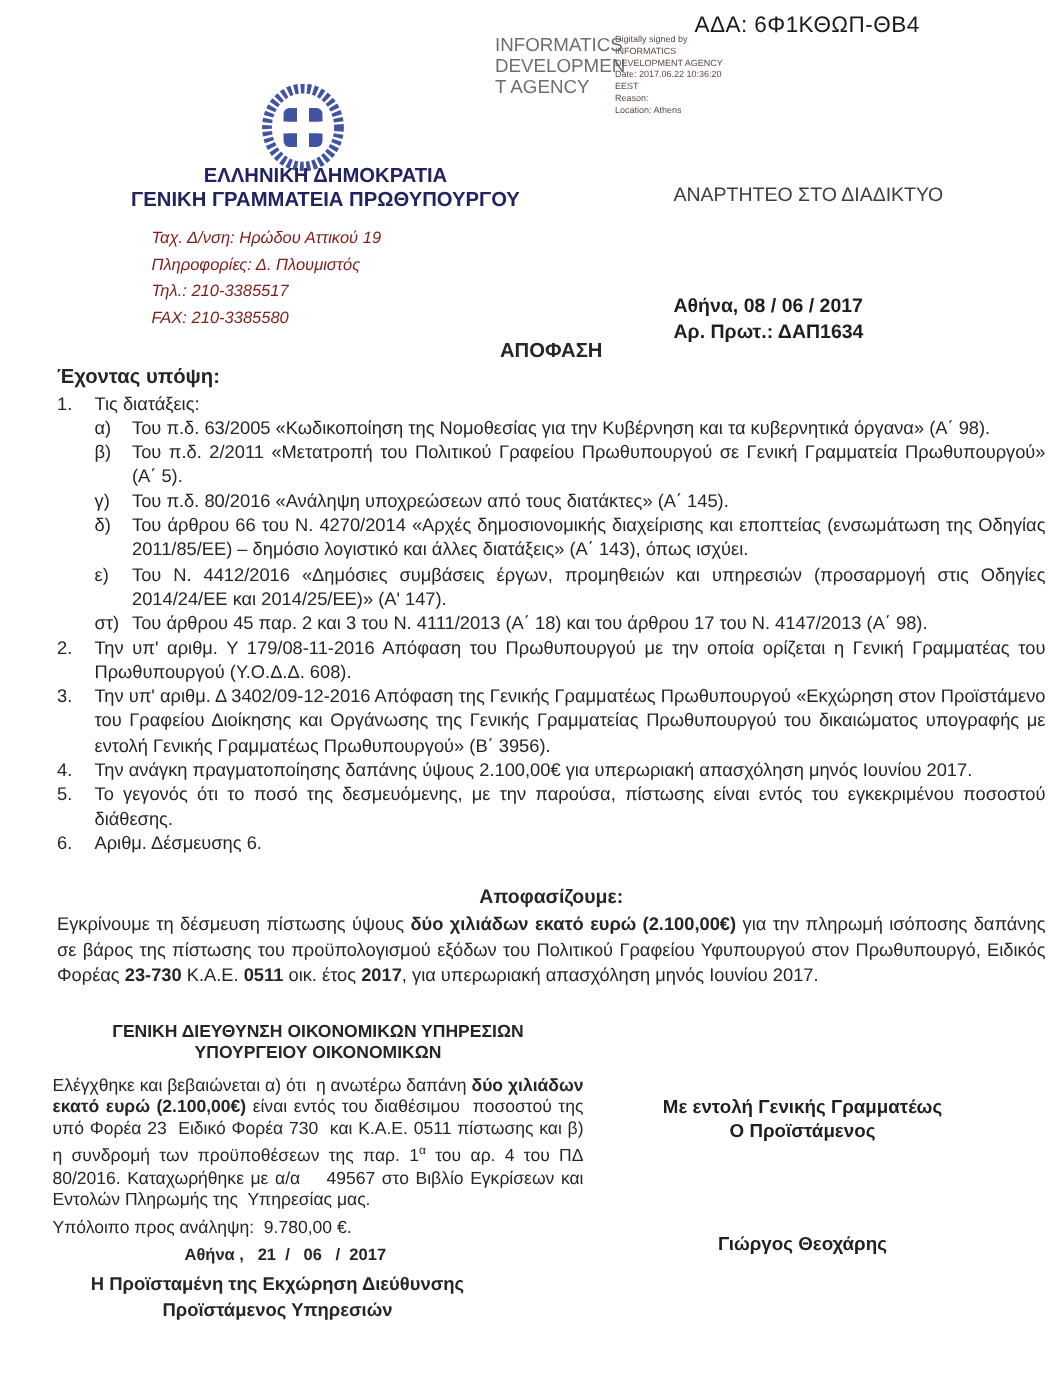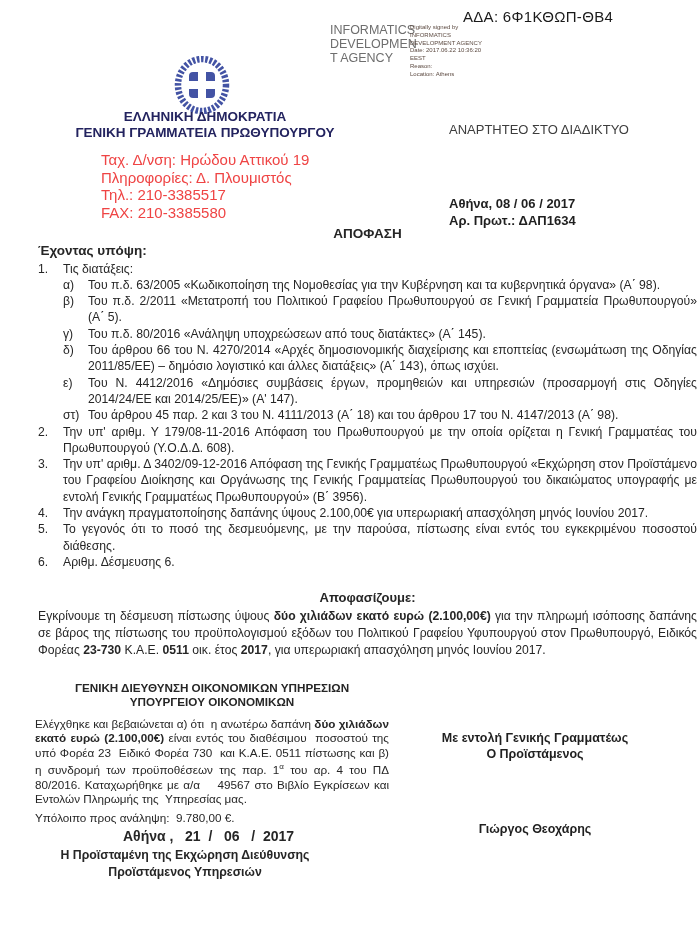--- a/index.html
+++ b/index.html
@@ -8,23 +8,23 @@
     font-family:"Liberation Sans","DejaVu Sans",sans-serif;
     color:#262626;overflow:hidden;padding-left:35px;
   }
   
   .ada{position:absolute;left:463px;top:8px;font-size:15px;color:#1a1a1a;letter-spacing:.3px;}
   .digsig{position:absolute;left:330px;top:24px;display:flex;}
   .digsig-agency{font-size:12.5px;color:#6e6e6e;line-height:1.1;width:78px;}
   .digsig-details{font-size:6px;color:#5c4a41;line-height:1.3;margin-left:2px;width:110px;}
   
   .emblem{position:absolute;left:174px;top:56px;}
-  .lh-names{position:absolute;left:40px;top:109px;width:330px;text-align:center;
+  .lh-names{position:absolute;left:52px;top:109px;width:330px;text-align:center;
     font-weight:bold;font-size:13.5px;line-height:15.5px;color:#23235f;}
-  .lh-contact{position:absolute;left:101px;top:151px;font-size:15px;line-height:17.5px;color:#ef4444;}
+  .lh-contact{position:absolute;left:101px;top:151px;font-size:11px;line-height:17.5px;color:#7f1d1d;font-style:italic;}
   .web-post{position:absolute;left:449px;top:122px;font-size:13px;color:#3d3d3d;}
   .date-proto{position:absolute;left:449px;top:195px;font-size:13px;font-weight:bold;line-height:17px;color:#1f1f1f;}
   
   .doc-body{position:absolute;left:38px;right:38px;top:226px;font-size:12.2px;line-height:16.3px;}
   .c-title{text-align:center;font-weight:bold;font-size:13.5px;}
   .exontas{font-weight:bold;font-size:13.5px;margin:1px 0 1px 0;}
   .item{display:flex;align-items:flex-start;}
   .inum{width:25px;flex:none;}
   .icol{flex:1;min-width:0;}
   .itext,.stext{text-align:justify;}
@@ -33,21 +33,21 @@
   .stext{flex:1;min-width:0;}
   .apofasizoume{text-align:center;font-weight:bold;font-size:13px;margin-top:20px;}
   .operative{text-align:justify;line-height:17px;margin-top:1px;}
   b{font-weight:bold;}
   
   .fin{position:absolute;left:35px;top:681px;width:354px;font-size:11.7px;line-height:14.4px;}
   .fin-head{text-align:center;font-weight:bold;font-size:11.7px;line-height:14px;}
   .fin-p{text-align:justify;margin-top:8px;}
   .sup{vertical-align:super;font-size:8px;}
   .fin-balance{margin-top:5px;}
-  .fin-date{font-weight:bold;margin-top:3px;padding-left:88px;font-size:14px;}
+  .fin-date{font-weight:bold;margin-top:3px;padding-left:88px;font-size:11px;}
   .fin-titles{text-align:center;font-weight:bold;font-size:12.3px;line-height:17px;margin-top:4px;width:320px;margin-left:-10px;}
   
   .sigr{position:absolute;left:435px;top:730px;width:200px;text-align:center;
     font-weight:bold;font-size:12.5px;line-height:16px;color:#1f1f1f;}
   .sigr-name{margin-top:59px;}
 </style>
 </head>
 <body>
 
 <div class="page">

